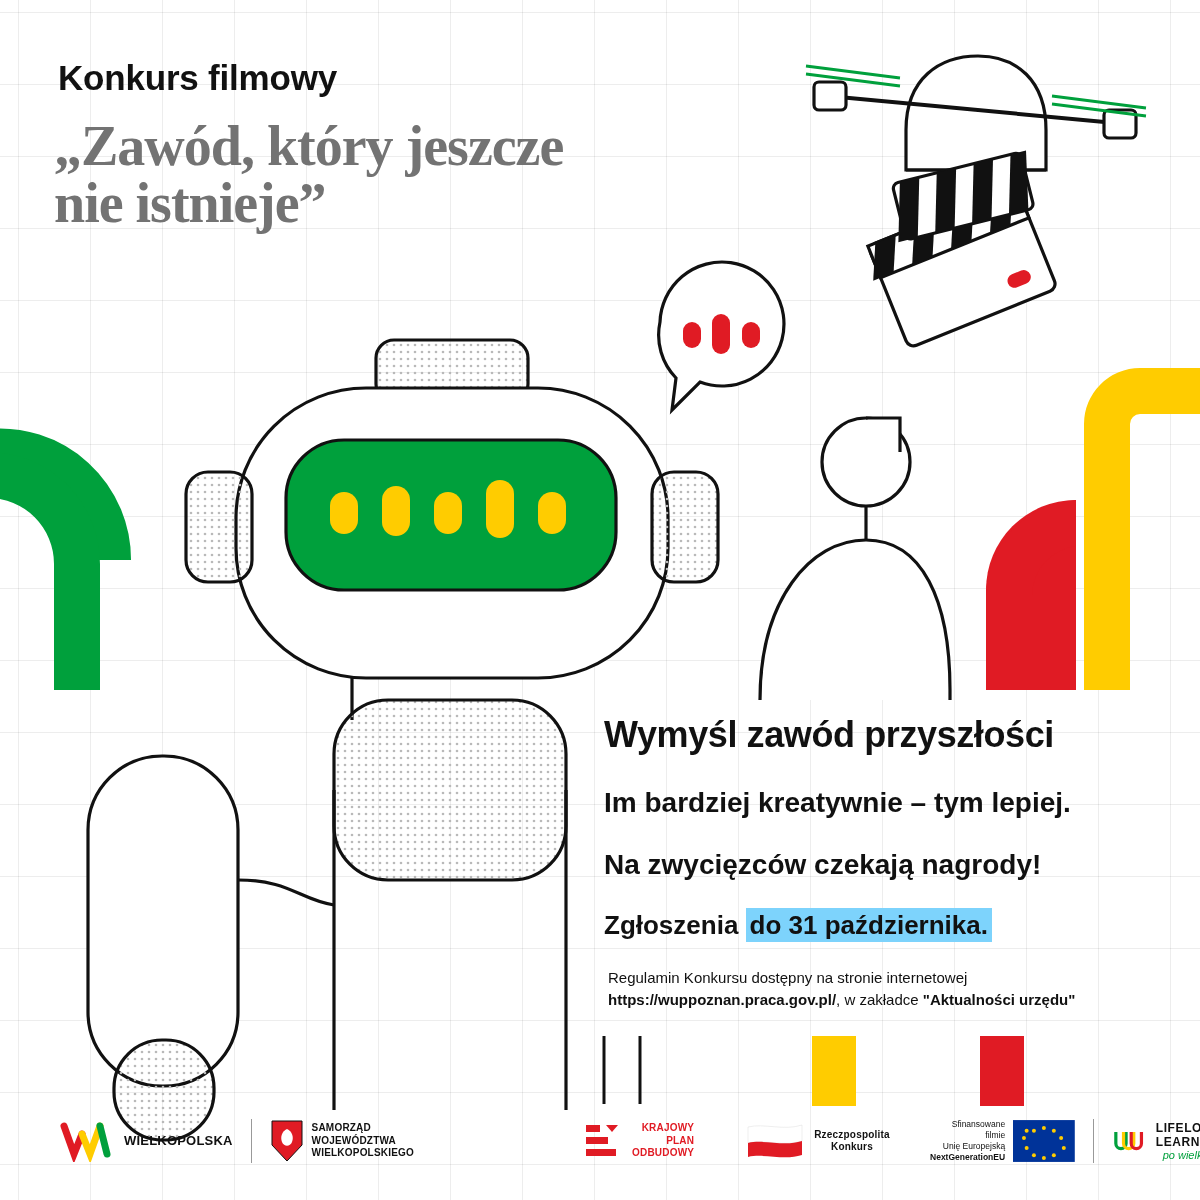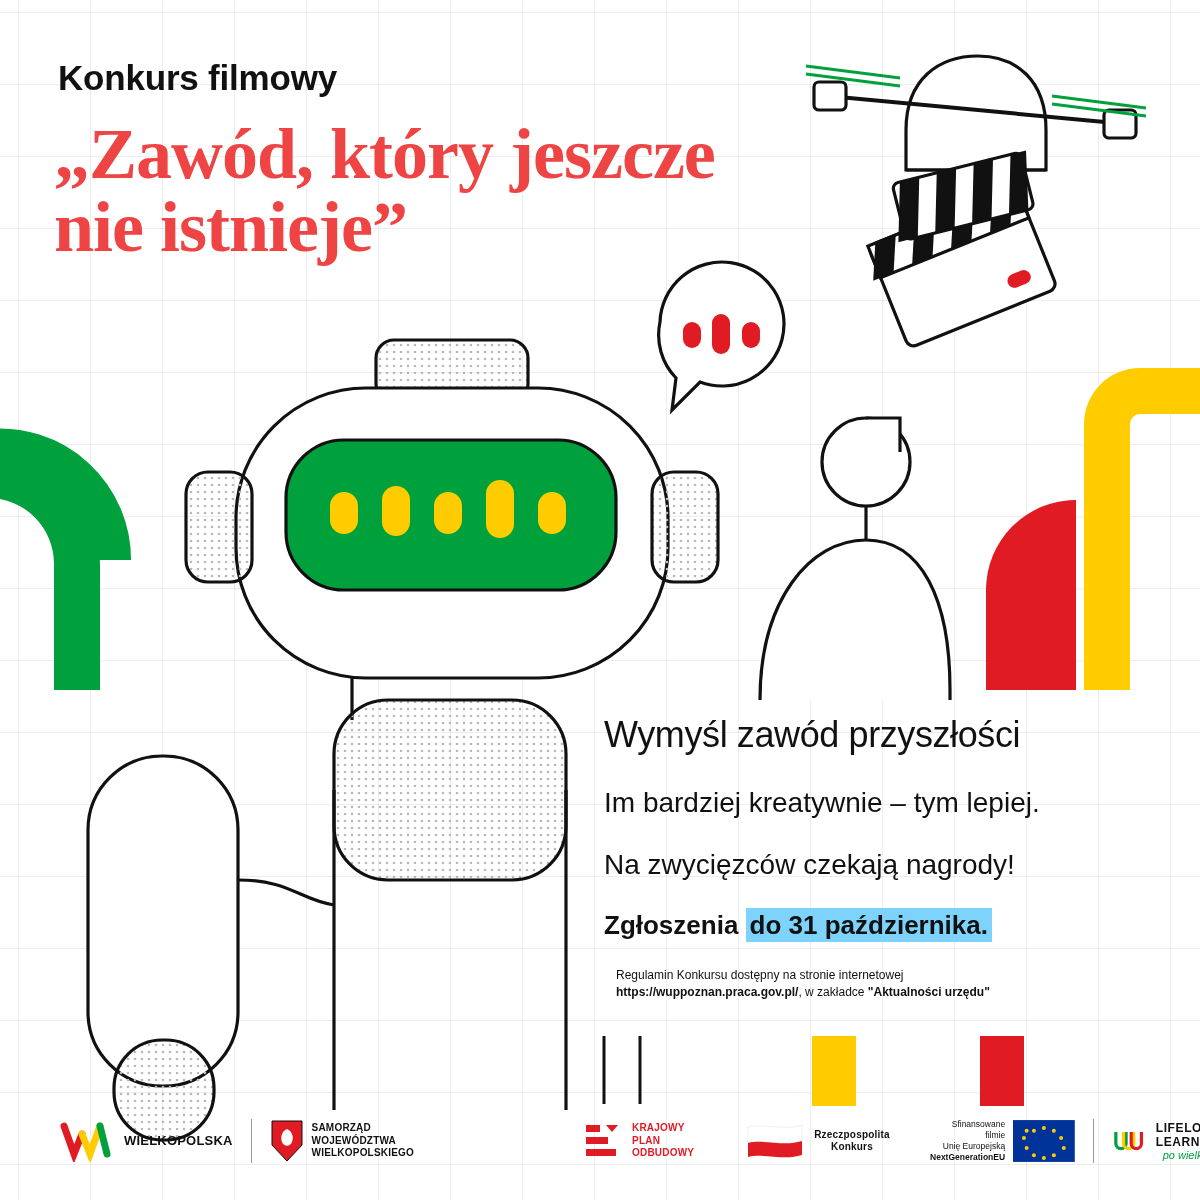--- a/index.html
+++ b/index.html
@@ -41,59 +41,59 @@
     letter-spacing: -0.2px;
     color: #111111;
   }
   .title {
     position: absolute;
     left: 54px;
     top: 118px;
     width: 800px;
     font-family: "Liberation Serif", serif;
     font-weight: 700;
-    font-size: 72px;
+    font-size: 56px;
     line-height: 1.02;
-    color: #ef4444;
+    color: #737373;
     letter-spacing: -1px;
   }
   
   .copy {
     position: absolute;
     left: 604px;
     top: 712px;
     width: 540px;
   }
   .lead {
     font-size: 36px;
-    font-weight: 400;
+    font-weight: 700;
     line-height: 1.25;
     margin: 0 0 28px 0;
     letter-spacing: -0.4px;
   }
   .sub {
     font-size: 28px;
-    font-weight: 400;
+    font-weight: 700;
     line-height: 1.3;
     margin: 0 0 26px 0;
   }
   .deadline {
     font-size: 26px;
     font-weight: 700;
     margin: 0 0 26px 0;
     line-height: 1.2;
   }
   .deadline .hl {
     background: #7dd3fc;
     padding: 2px 4px;
   }
   .fineprint {
-    font-size: 12px;
+    font-size: 15px;
     line-height: 1.45;
-    margin: 12px;
+    margin: 4px;
   }
   .fineprint .bold {
     font-weight: 700;
   }
   
   .footer {
     position: absolute;
     left: 0;
     right: 0;
     bottom: 0;
@@ -283,21 +283,21 @@
       </div>
     </div>
 
     <div class="logo-group" style="margin-left:170px;">
       <svg width="40" height="40" viewBox="0 0 40 40">
         <rect x="2" y="4" width="14" height="7" fill="#E01B24"></rect>
         <rect x="2" y="16" width="22" height="7" fill="#E01B24"></rect>
         <rect x="2" y="28" width="30" height="7" fill="#E01B24"></rect>
         <path d="M22 4 L34 4 L28 11 Z" fill="#E01B24"></path>
       </svg>
-      <div class="logo-text" style="margin-left:8px;color:#E01B24;">
+      <div class="logo-text" style="margin-left:8px;color:#E01B24;text-align:right;">
         <div>KRAJOWY</div>
         <div>PLAN</div>
         <div>ODBUDOWY</div>
       </div>
     </div>
 
     <div class="logo-group" style="margin-left:50px;">
       <svg width="62" height="40" viewBox="0 0 62 40">
         <path d="M4 6 C20 2 40 10 58 4 L58 20 C40 26 20 18 4 22 Z" fill="#fff" stroke="#ddd" stroke-width="0.5"></path>
         <path d="M4 22 C20 18 40 26 58 20 L58 34 C40 40 20 32 4 36 Z" fill="#E01B24"></path>

